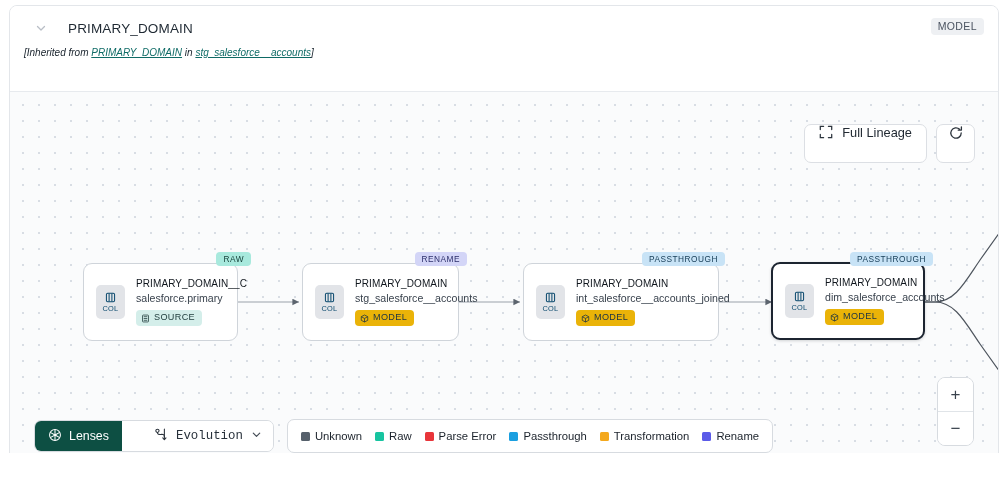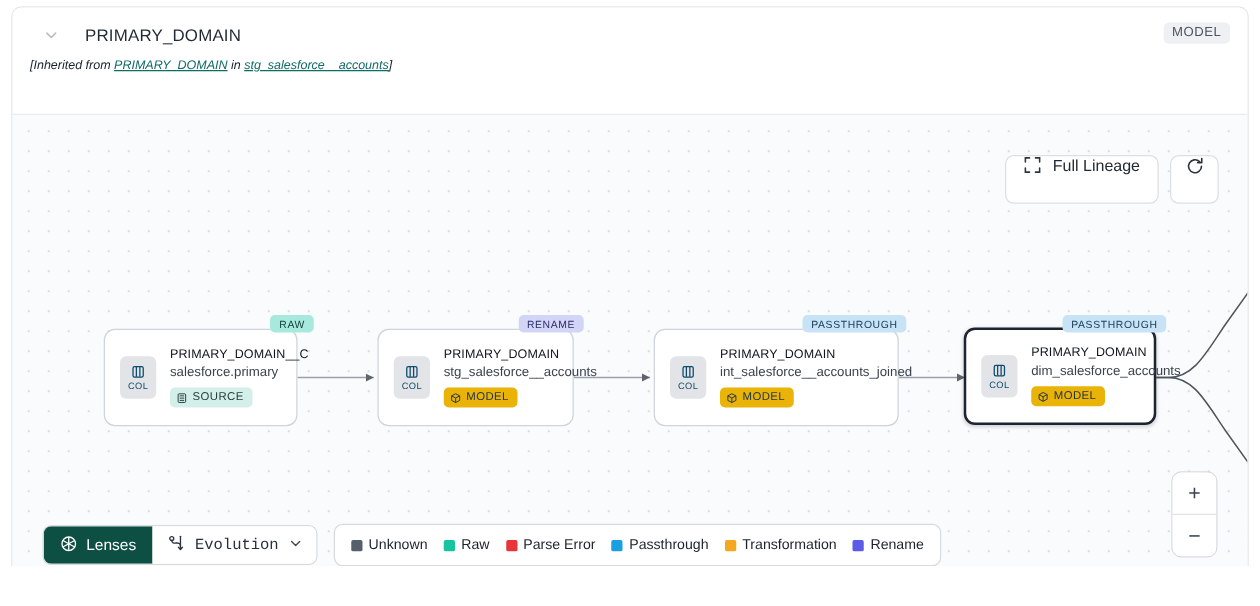--- a/index.html
+++ b/index.html
@@ -245,20 +245,21 @@
   }
   .lens-group {
     display: flex;
     align-items: stretch;
     height: 32px;
     border-radius: 7px;
     overflow: hidden;
     border: 1px solid #d7dbe0;
     background: #fff;
     box-sizing: border-box;
+    gap: 20px;
   }
   .lens-btn {
     background: #0d4f43;
     color: #fff;
     display: flex;
     align-items: center;
     gap: 7px;
     padding: 0 13px;
     font-size: 12.4px;
     cursor: pointer;

